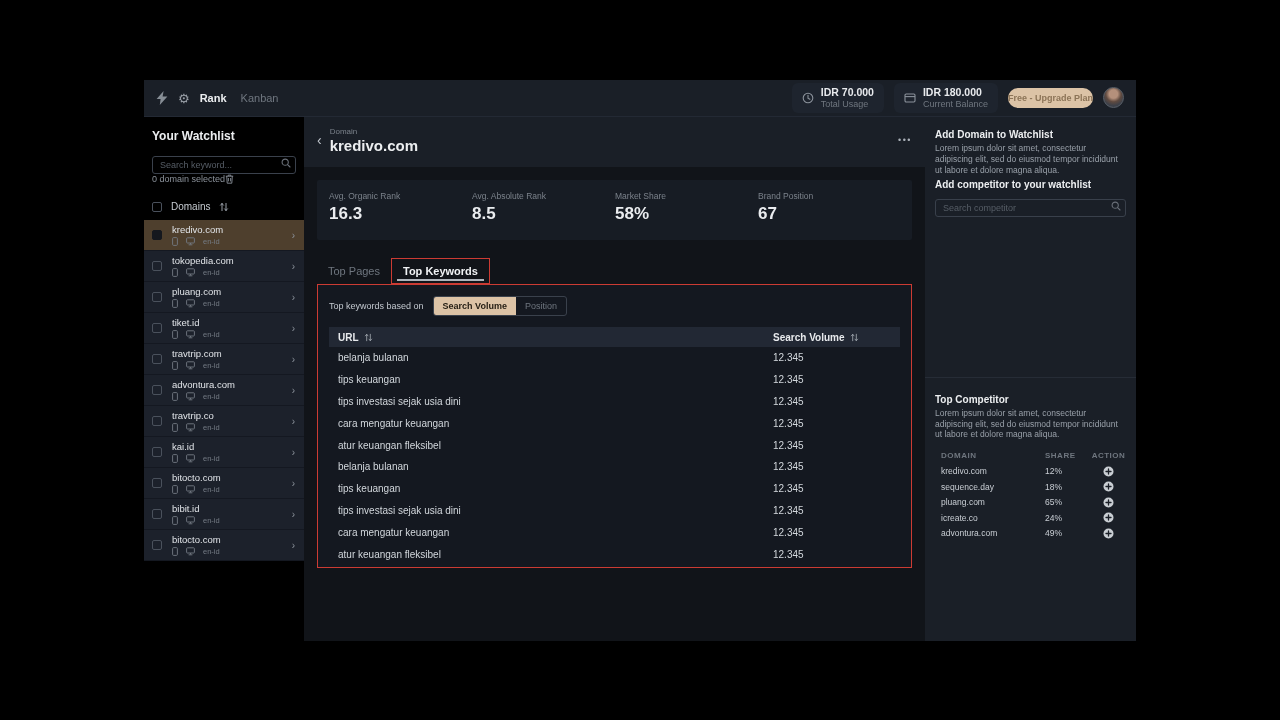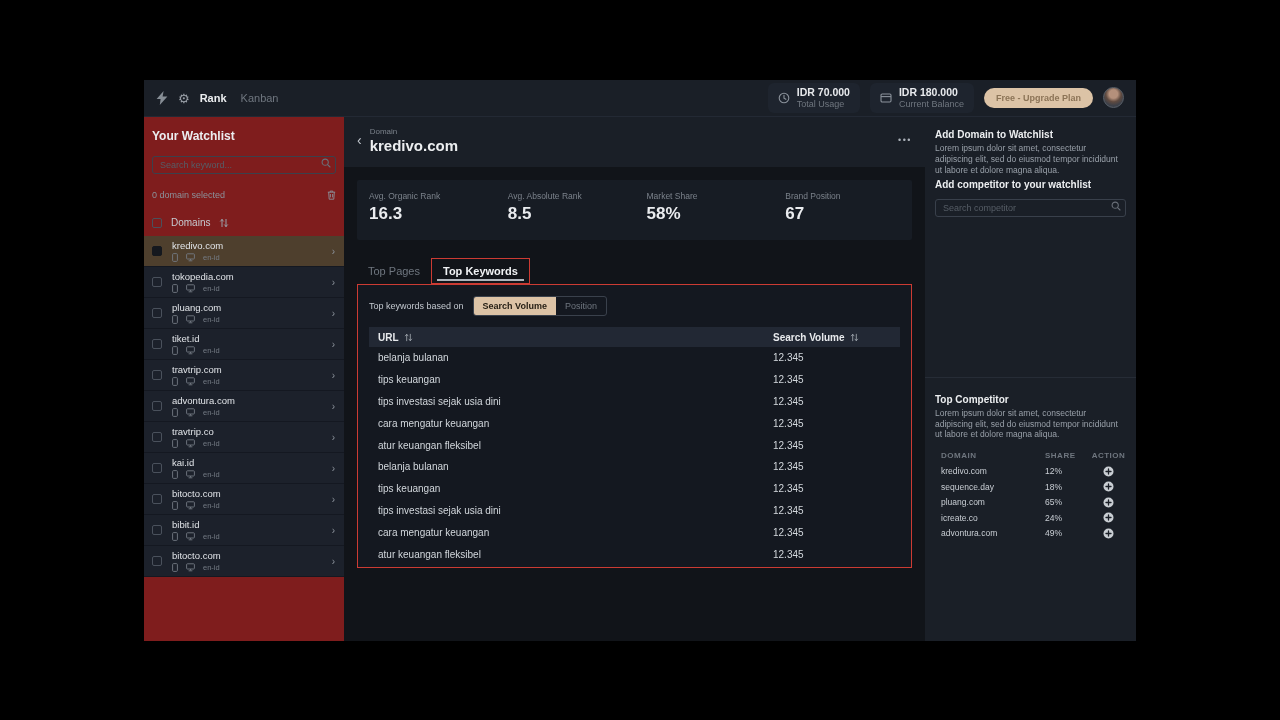--- a/index.html
+++ b/index.html
@@ -15,38 +15,38 @@
   .logo { color:#868d95; display:flex; margin-right:10px; }
   .gear { color:#9aa0a8; font-size:13px; line-height:1; margin-right:10px; font-family:"DejaVu Sans",sans-serif; }
   .nav-item { font-size:11px; color:#6f767f; margin-right:14px; cursor:default; }
   .nav-item.active { color:#eceef0; font-weight:bold; }
   .topbar-right { margin-left:auto; display:flex; align-items:center; gap:10px; }
   .pill-group { background:#1e242e; border-radius:6px; padding:3px 10px; display:flex; align-items:center; gap:7px; }
   .pill-ic { color:#8b929b; display:flex; }
   .pill-val { font-size:10.5px; font-weight:bold; color:#e8eaed; line-height:1.2; }
   .pill-lbl { font-size:9px; color:#6f767f; line-height:1.2; }
   .upgrade { background:var(--accent-tan,#d9c0a5); color:#8c7457; font-size:9px; font-weight:bold;
-             border-radius:10px; padding:5px 12px; border:none; }
+             border-radius:10px; padding:5px 0; border:none; }
   .avatar { width:21px; height:21px; border-radius:50%; border:1px solid #595f68;
             background:radial-gradient(circle at 50% 32%, #b5907b 0 26%, #5f4a40 48%, #3c4049 72%); }
 
   
   .cols { flex:1; display:flex; min-height:0; }
 
   
-  .sidebar { width:200px; flex:none; background:#7f1d1d; padding-top:12px; }
+  .sidebar { width:160px; flex:none; background:#000000; padding-top:12px; }
   .sb-inner { padding:0 8px; }
   .sb-title { font-size:12px; font-weight:bold; color:#eceef0; }
   .search-box { margin-top:11px; position:relative; }
   .search-box input { width:100%; height:18px; background:transparent; border:1px solid #3a414c;
                       border-radius:3px; color:#c6cbd1; font-size:9px; padding:0 18px 0 7px;
                       font-family:inherit; outline:none; }
   .search-box input::placeholder { color:#565d66; }
   .search-ic { position:absolute; right:5px; top:4px; color:#6a7079; display:flex; }
-  .sel-row { margin-top:16px; display:flex; align-items:center; justify-content:space-between; }
+  .sel-row { margin-top:0; display:flex; align-items:center; }
   .sel-txt { font-size:9px; color:#8b929b; }
   .trash { color:#8b929b; display:flex; }
   .dom-head { margin-top:17px; display:flex; align-items:center; gap:9px; }
   .dom-head-lbl { font-size:10px; color:#c6cbd1; }
   .cb { width:10px; height:10px; border:1px solid #4a515c; border-radius:2px; flex:none; }
   .sort-ic { color:#9aa0a8; display:flex; }
   .dom-list { margin-top:8px; }
   .dom-item { position:relative; height:31px; background:#1c212b; border-bottom:1px solid #141821;
               display:flex; align-items:center; padding:0 8px; }
   .dom-item.selected { background:var(--selected-brown,#4e3f2d); }

